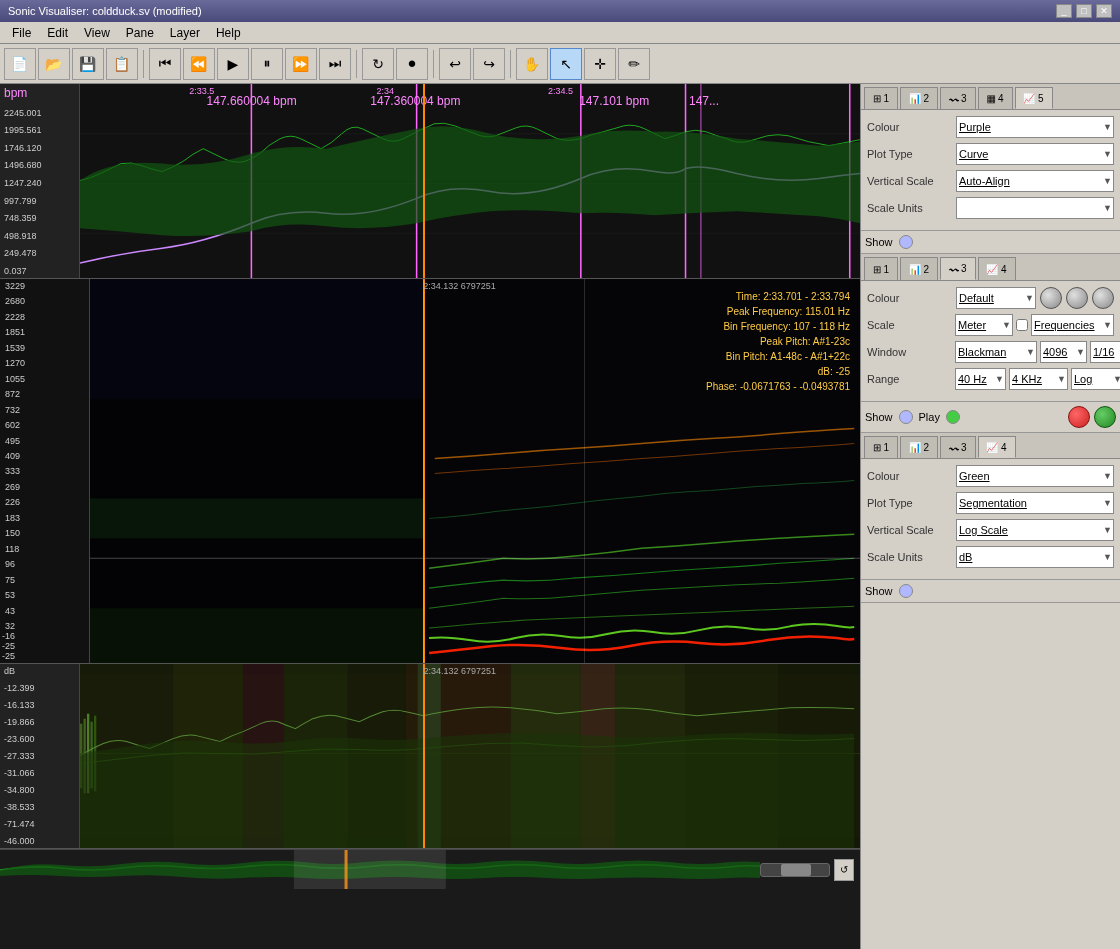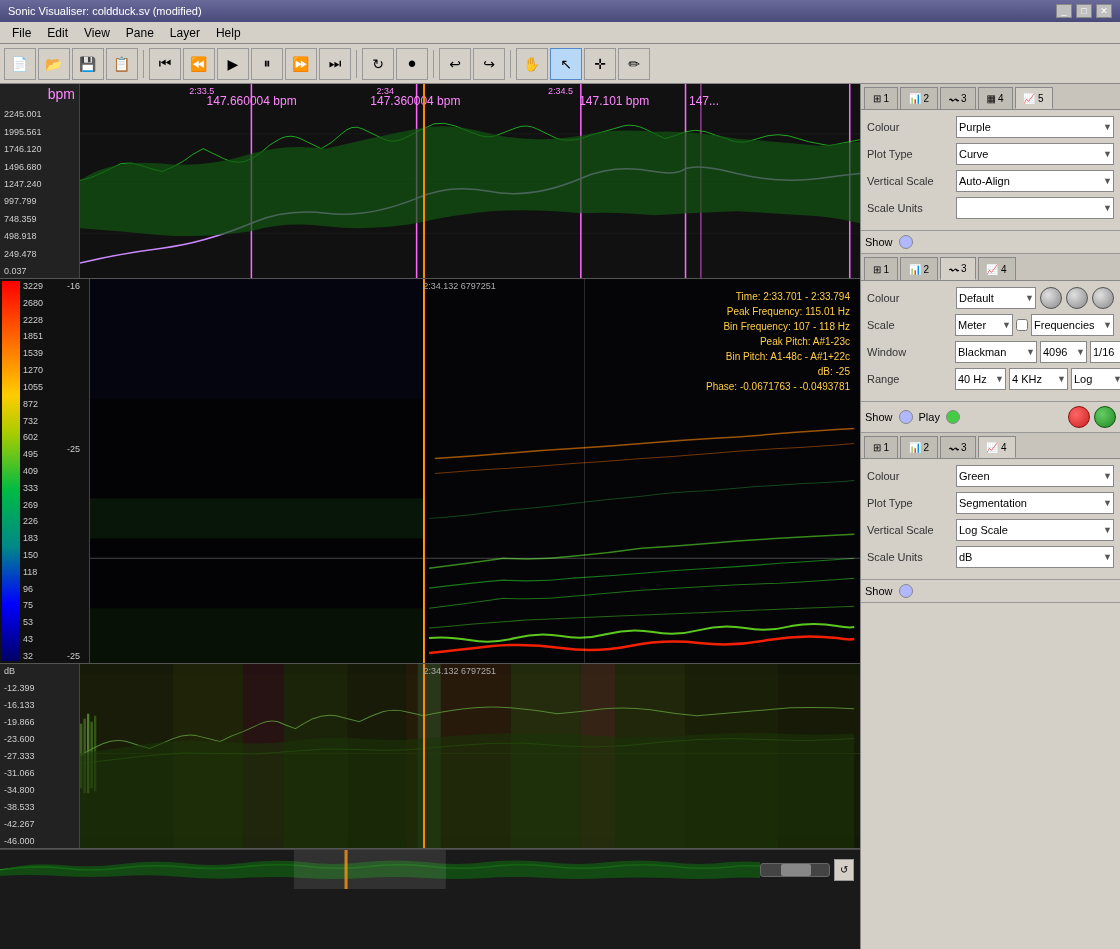--- a/index.html
+++ b/index.html
@@ -98,21 +98,21 @@
       background: #000;
       border-bottom: 1px solid #555;
       display: flex;
     }
     
     #pane-spec-yaxis {
       width: 80px;
       background: #111;
       border-right: 1px solid #444;
       display: flex;
-      flex-direction: row;
+      flex-direction: column;
       justify-content: space-between;
       padding: 2px 4px;
       color: #ccc;
       font-size: 9px;
     }
     
     #pane-spec-content {
       flex: 1;
       position: relative;
       overflow: hidden;
@@ -242,20 +242,21 @@
     .sel-wrap select {
       flex: 1;
       height: 22px;
       font-size: 11px;
       border: 1px solid #888;
       background: white;
       padding: 1px 2px;
       appearance: none;
       -webkit-appearance: none;
       padding-right: 18px;
+      text-decoration: underline;
     }
     .sel-arrow {
       position: absolute;
       right: 2px; top: 50%;
       transform: translateY(-50%);
       pointer-events: none;
       font-size: 9px;
       color: #555;
     }
     
@@ -402,21 +403,21 @@
   <div class="toolbar-btn">✛</div>
   <div class="toolbar-btn">✏</div>
 </div>
 
 <div id="main">
 
   <div id="panes">
 
     <div id="pane-wave">
       <div id="pane-wave-yaxis">
-        <div style="font-size:14px; color:#ff88ff; text-align:right;">bpm</div>
+        <div style="font-size:12px; color:#ff88ff; ">bpm</div>
         <div>2245.001</div>
         <div>1995.561</div>
         <div>1746.120</div>
         <div>1496.680</div>
         <div>1247.240</div>
         <div>997.799</div>
         <div>748.359</div>
         <div>498.918</div>
         <div>249.478</div>
         <div>0.037</div>
@@ -566,21 +567,21 @@
       <div id="pane-rms-yaxis">
         <div style="font-size:9px;">dB</div>
         <div>-12.399</div>
         <div>-16.133</div>
         <div>-19.866</div>
         <div>-23.600</div>
         <div>-27.333</div>
         <div>-31.066</div>
         <div>-34.800</div>
         <div>-38.533</div>
-        <div>-42.267</div>
+        <div>-71.474</div>
         <div>-46.000</div>
       </div>
       <div id="pane-rms-content">
         <svg class="wave-svg" viewBox="0 0 670 185" preserveAspectRatio="none">
 
           <rect width="670" height="185" fill="#111108"></rect>
 
           <rect x="0" y="10" width="670" height="165" fill="#1a1a08" opacity="0.5"></rect>
 
           <rect x="0" y="0" width="80" height="185" fill="#1a2208" opacity="0.6"></rect>

